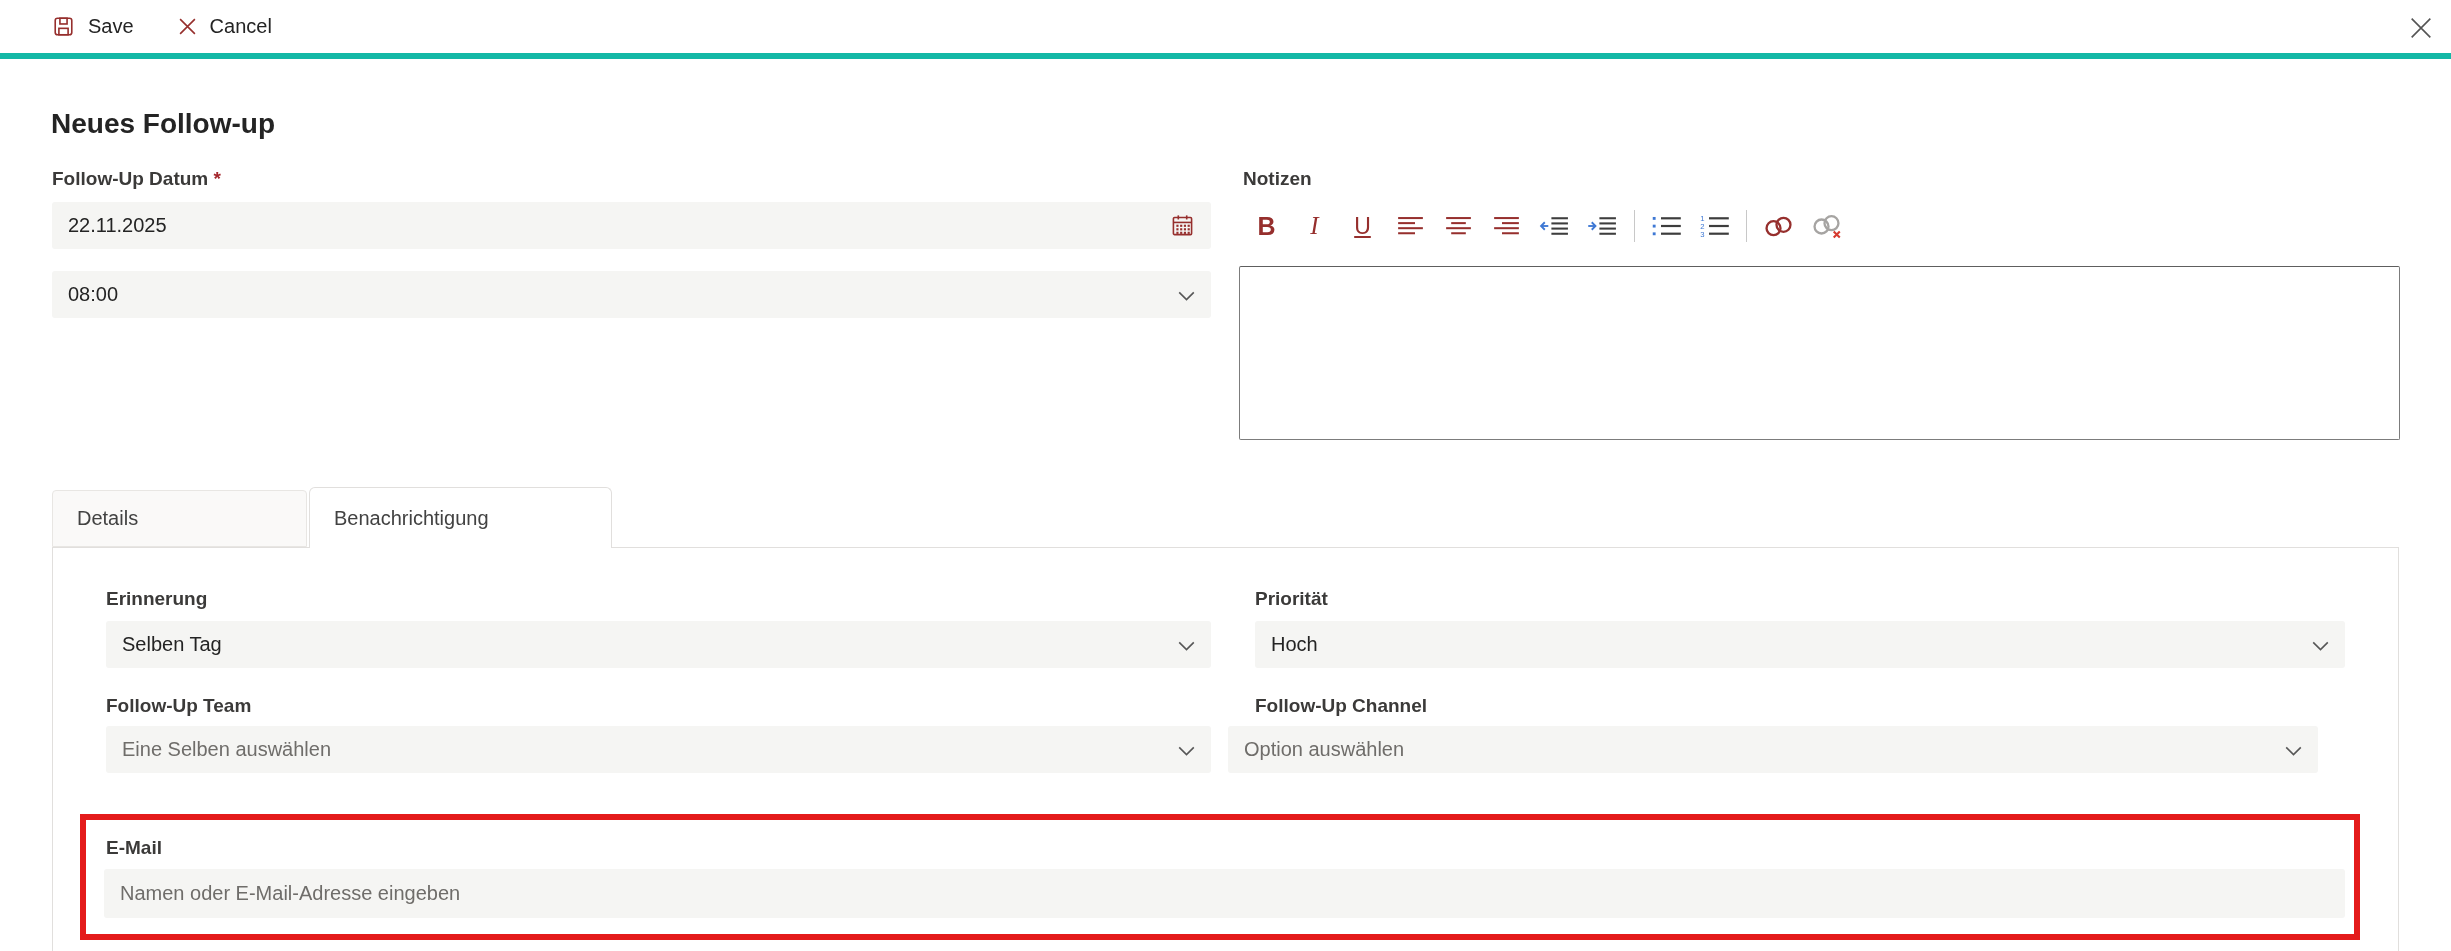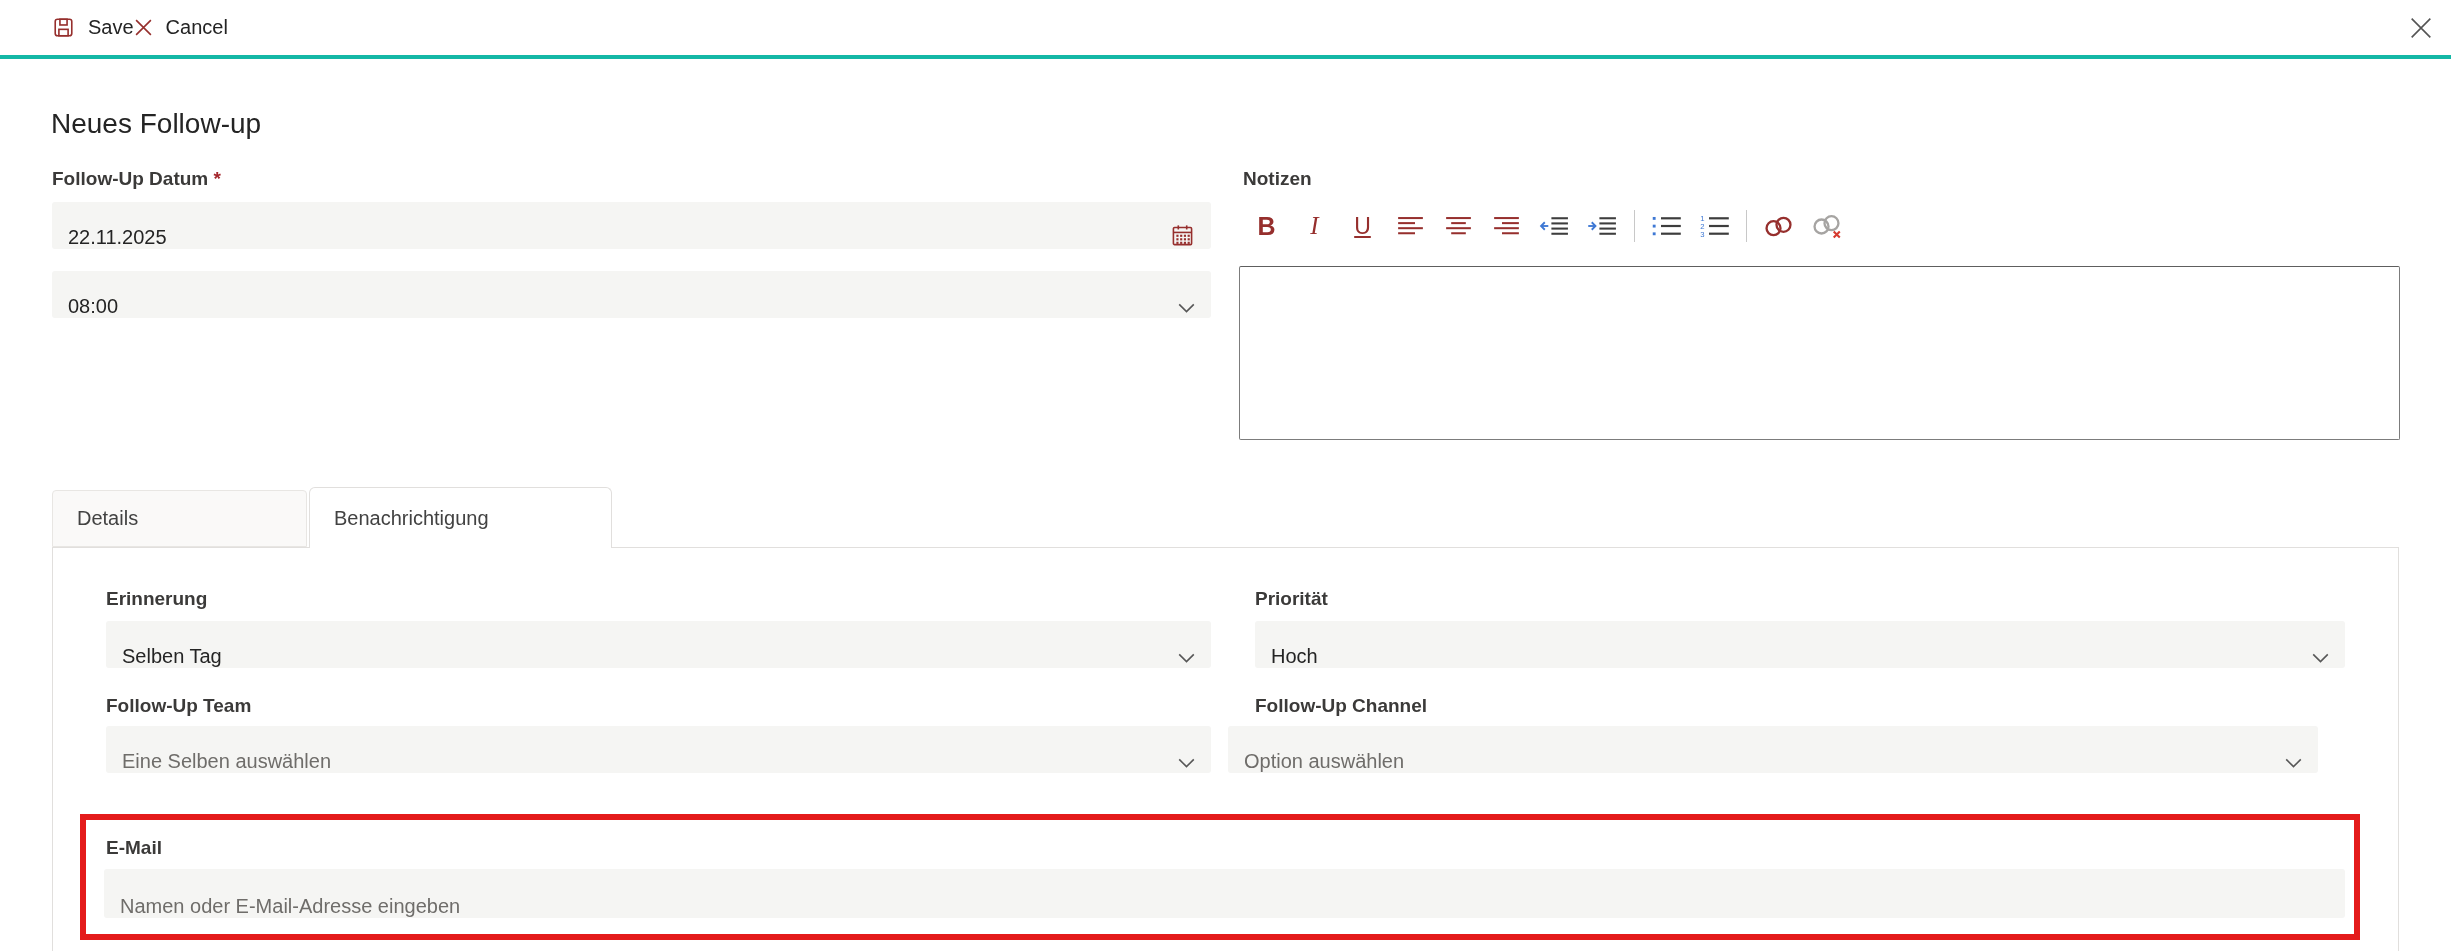--- a/index.html
+++ b/index.html
@@ -1,33 +1,33 @@
 <!DOCTYPE html>
 <html><head>
 <meta charset="utf-8">
 <style>
   * { box-sizing: border-box; margin: 0; padding: 0; }
   html,body { width:2451px; height:951px; background:#fff; overflow:hidden;
     font-family:"Liberation Sans", sans-serif; color:#242424; }
 
   
   .cmdbar { position:absolute; top:0; left:0; width:2451px; height:59px;
-    border-bottom:4px solid #14b8a6; background:#fff; display:flex; align-items:center;
-    padding-left:52px; }
+    border-bottom:6px solid #14b8a6; background:#fff; display:flex; align-items:center;
+    padding-left:52px; gap:44px; }
   .cmd-btn { display:flex; align-items:center; gap:13px; font-size:20px; color:#242424; cursor:pointer; }
   .close-btn { position:absolute; top:15px; right:17px; width:26px; height:26px; cursor:pointer; }
 
   
-  .page-title { position:absolute; left:51px; top:108px; font-size:28px; font-weight:400; color:#242424; }
+  .page-title { position:absolute; left:51px; top:108px; font-size:28px; font-weight:700; color:#242424; }
 
   
   .fld-label { position:absolute; font-size:19px; font-weight:600; color:#3b3a39; white-space:nowrap; }
   .req { color:#a4262c; font-weight:600; }
   .field { position:absolute; background:#f5f5f3; border-radius:3px; display:flex;
-    align-items:flex-end; padding:0 16px; font-size:20px; color:#242424; }
+    align-items:center; padding:0 16px; font-size:20px; color:#242424; }
   .field input { flex:1; border:none; background:transparent; outline:none; font-size:20px;
     color:#242424; font-family:"Liberation Sans",sans-serif; min-width:0; }
   .field input::placeholder { color:#6f6d6a; opacity:1; }
   .field .spacer { flex:1; }
   .placeholder-text { color:#6f6d6a; }
   .icon-btn { display:flex; align-items:center; justify-content:center; cursor:pointer; }
 
   
   .rte-toolbar { position:absolute; left:1250px; top:203px; height:46px; display:flex;
     align-items:center; gap:15px; }

